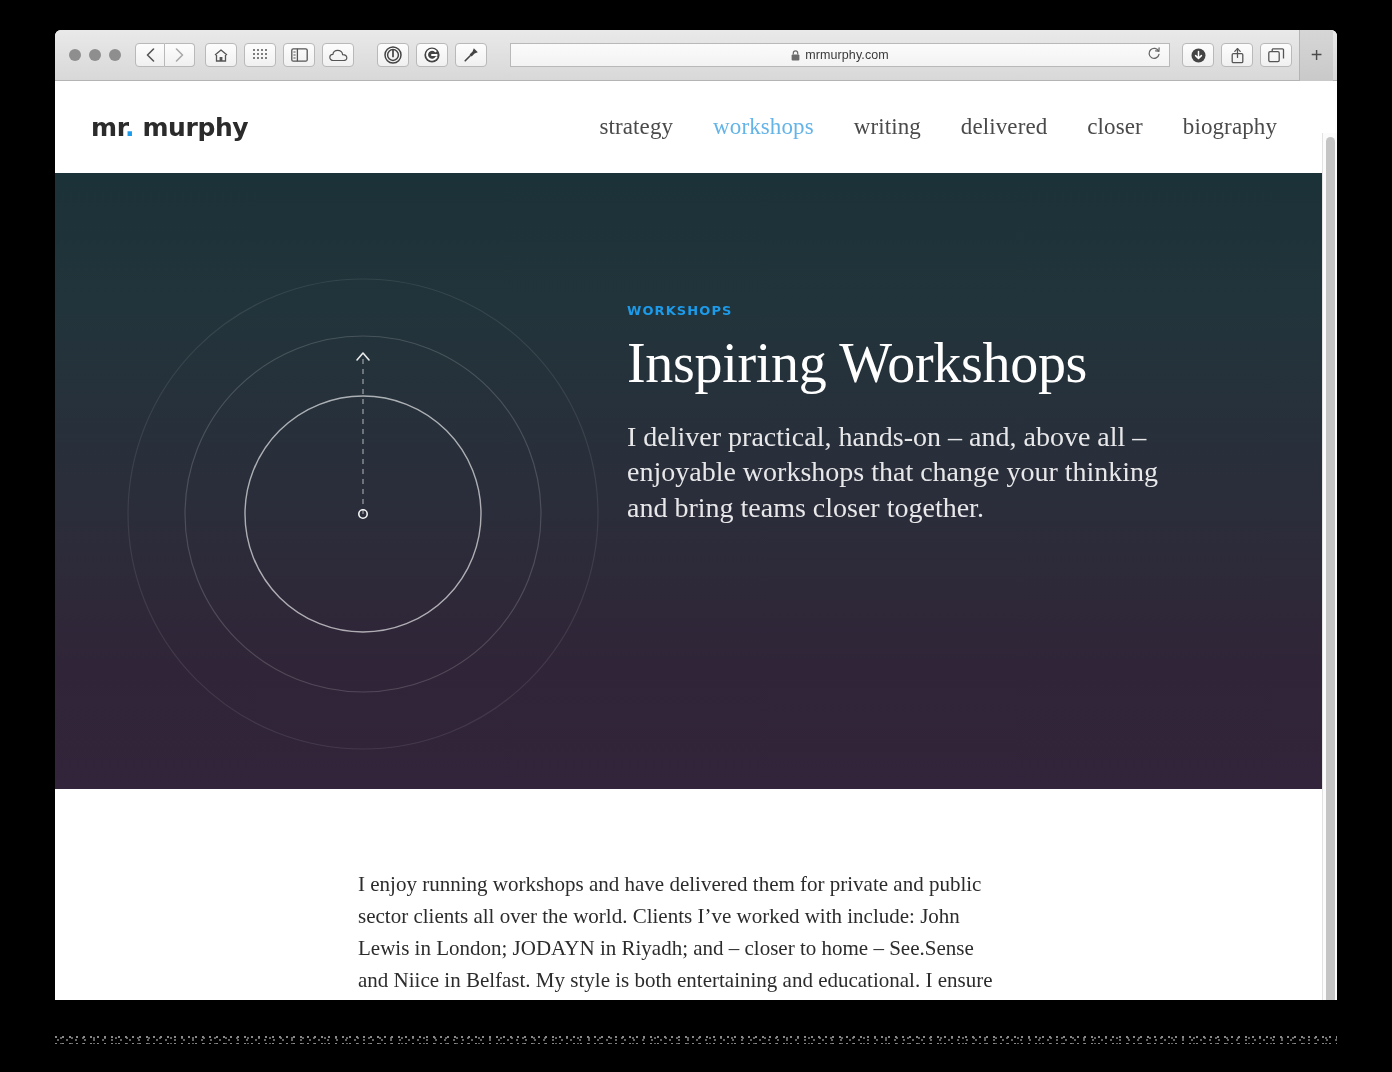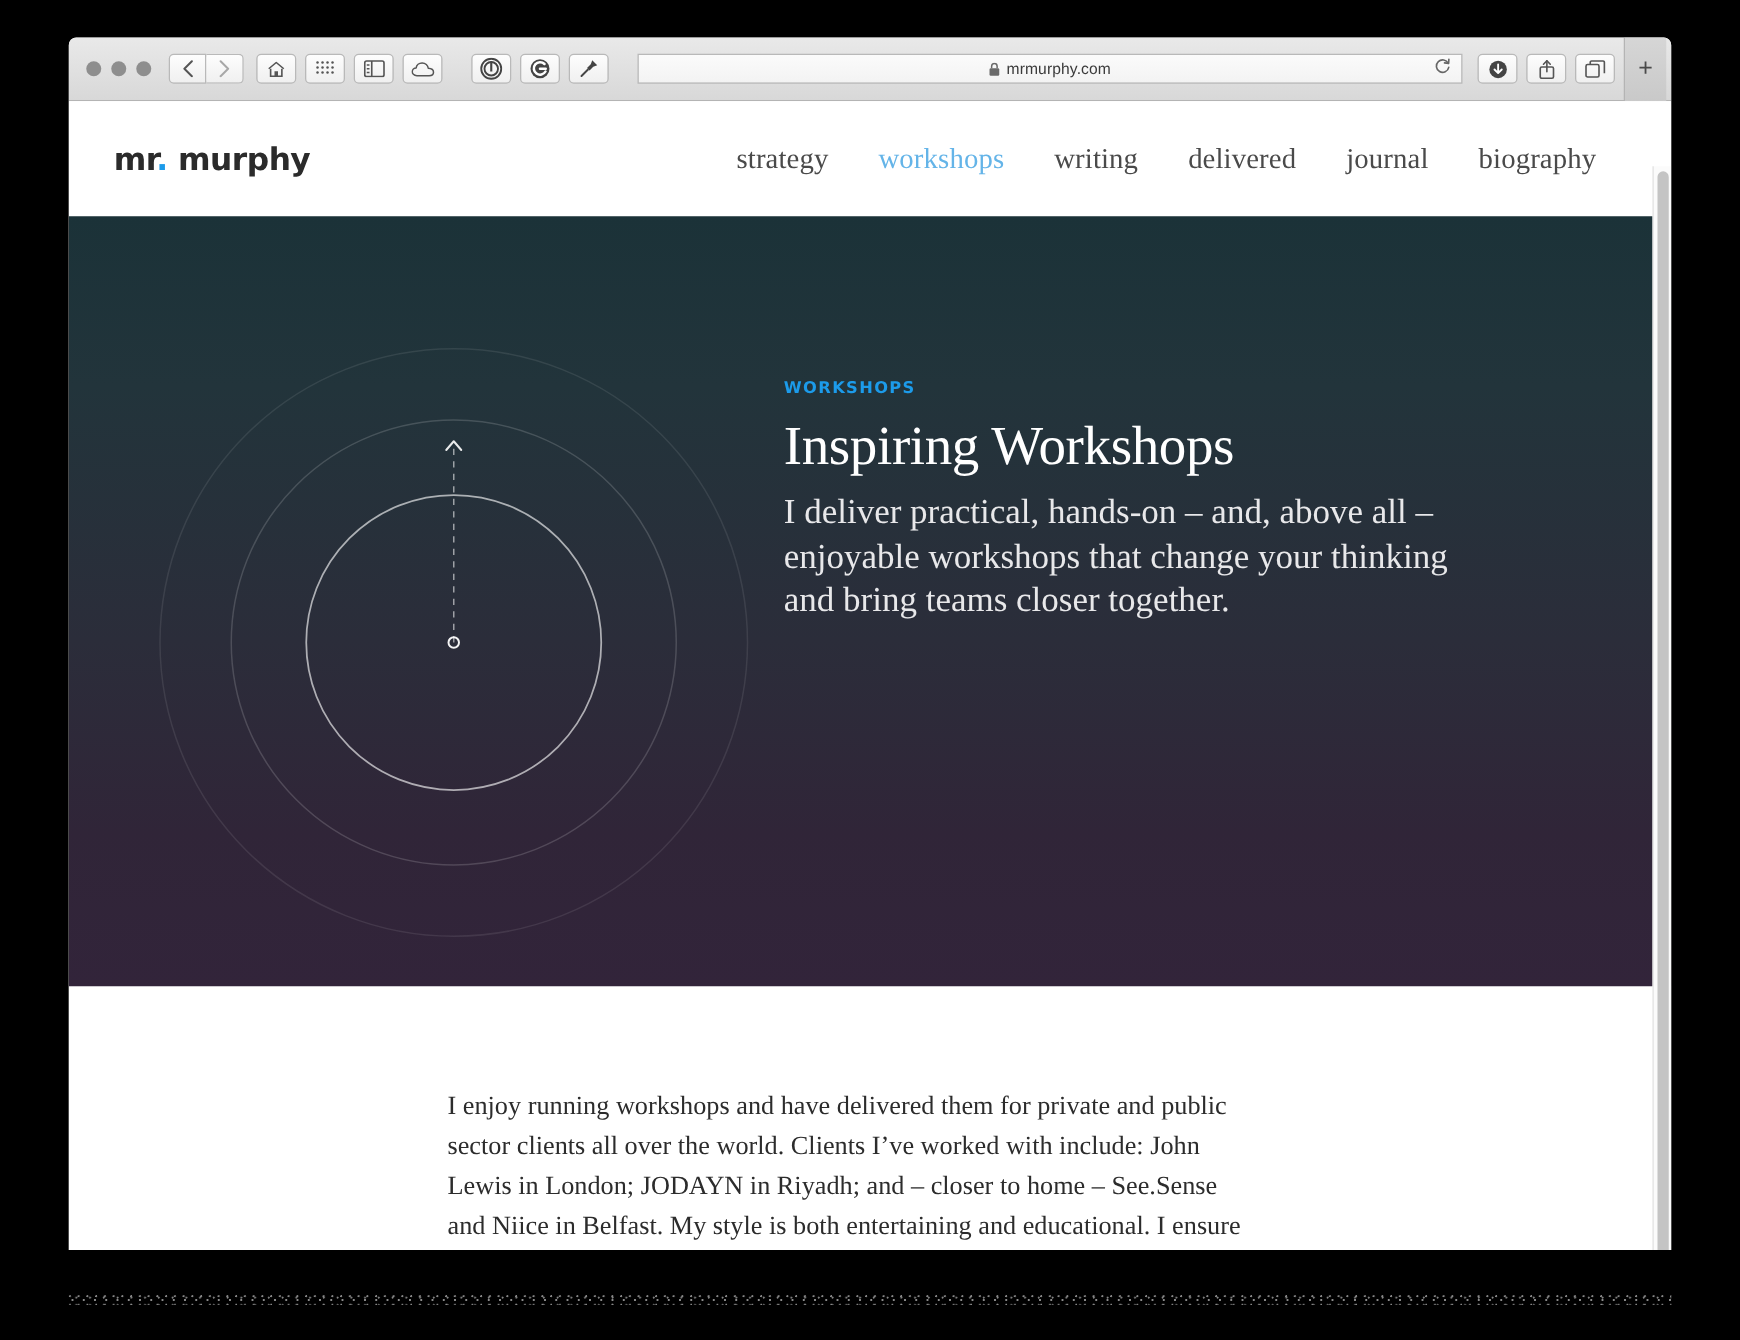--- a/index.html
+++ b/index.html
@@ -134,24 +134,24 @@
     width: 540px;
   }
   .eyebrow {
     font-family: "DejaVu Sans", sans-serif;
     font-size: 13px; font-weight: 700; color: #1c9bea;
     letter-spacing: 1.1px;
     margin-bottom: 16px;
   }
   .hero-title {
     font-family: "Liberation Serif", serif;
-    font-size: 44px; color: #ffffff; font-weight: 400;
+    font-size: 56px; color: #ffffff; font-weight: 400;
     line-height: 1.05;
     letter-spacing: -0.3px;
-    margin-bottom: 12px;
+    margin-bottom: 26px;
   }
   .hero-sub {
     font-family: "Liberation Serif", serif;
     font-size: 28px; color: #e8e8ea; font-weight: 400;
     line-height: 1.27;
   }
   .cta-btn {
     display: inline-flex; align-items: center; justify-content: center;
     width: 263px; height: 49px;
     background: #048ee0;
@@ -338,21 +338,21 @@
   <div class="page">
 
     <div class="site-header">
       <div class="logo"><span>mr</span><span class="dot">.</span><span> murphy</span></div>
 
       <nav class="main-nav">
         <a class="nav-link" href="#">strategy</a>
         <a class="nav-link active" href="#">workshops</a>
         <a class="nav-link" href="#">writing</a>
         <a class="nav-link" href="#">delivered</a>
-        <a class="nav-link" href="#">journal</a>
+        <a class="nav-link" href="#">closer</a>
         <a class="nav-link" href="#">biography</a>
       </nav>
     </div>
 
     <div class="hero">
       <svg class="hero-svg" viewBox="0 0 1282 616" preserveAspectRatio="none">
         <circle cx="308" cy="341" r="235" stroke="#ffffff" stroke-opacity="0.09" stroke-width="1.2" fill="none"></circle>
         <circle cx="308" cy="341" r="178" stroke="#ffffff" stroke-opacity="0.16" stroke-width="1.2" fill="none"></circle>
         <circle cx="308" cy="341" r="118" stroke="#ffffff" stroke-opacity="0.62" stroke-width="1.4" fill="none"></circle>
         <line x1="308" y1="341" x2="308" y2="185" stroke="#ffffff" stroke-opacity="0.55" stroke-width="1.2" stroke-dasharray="5 5"></line>

